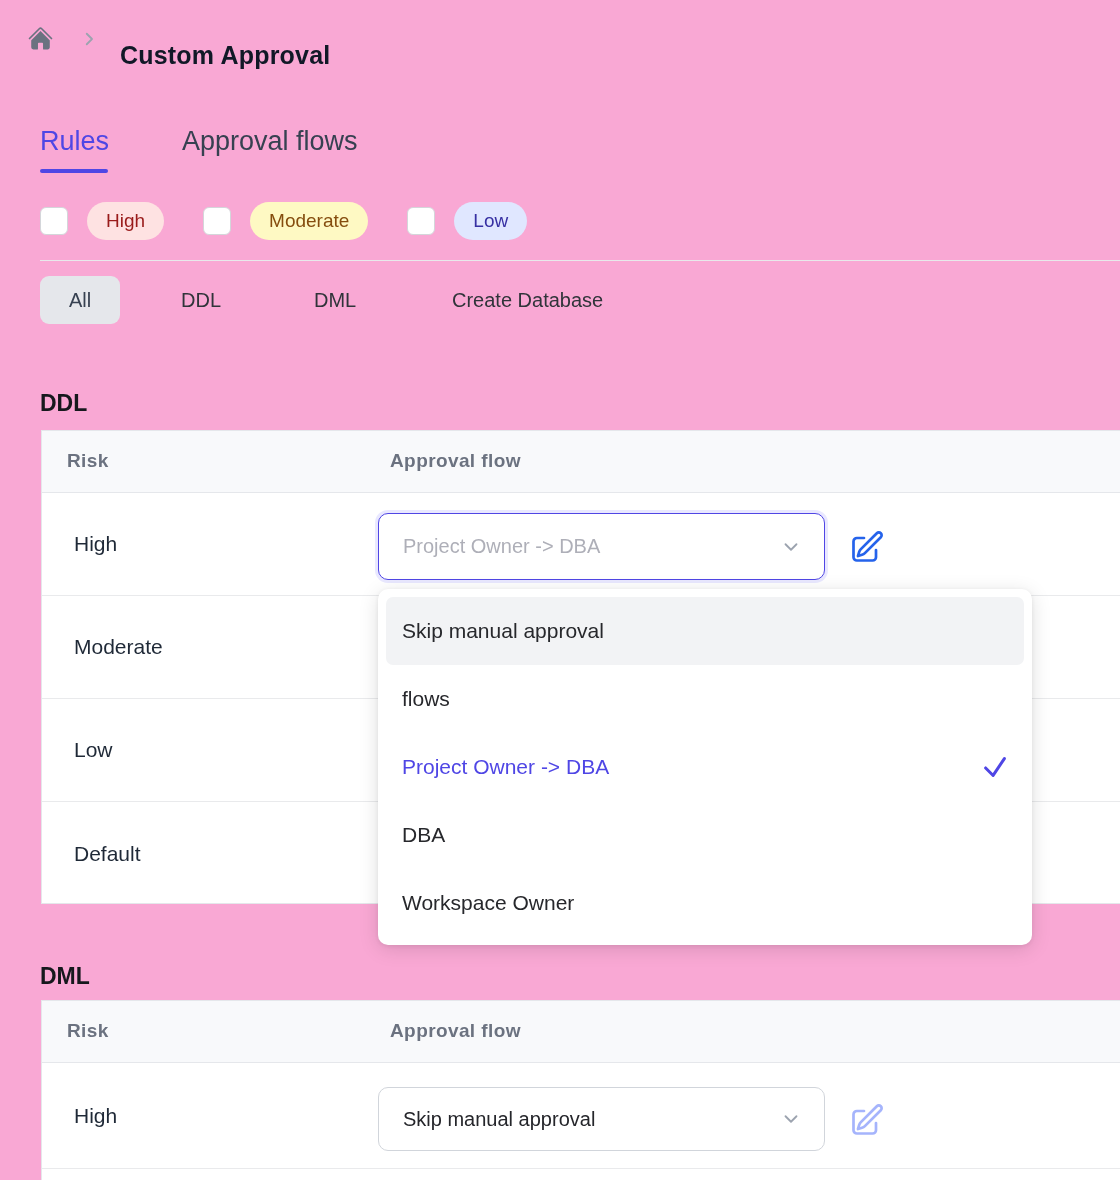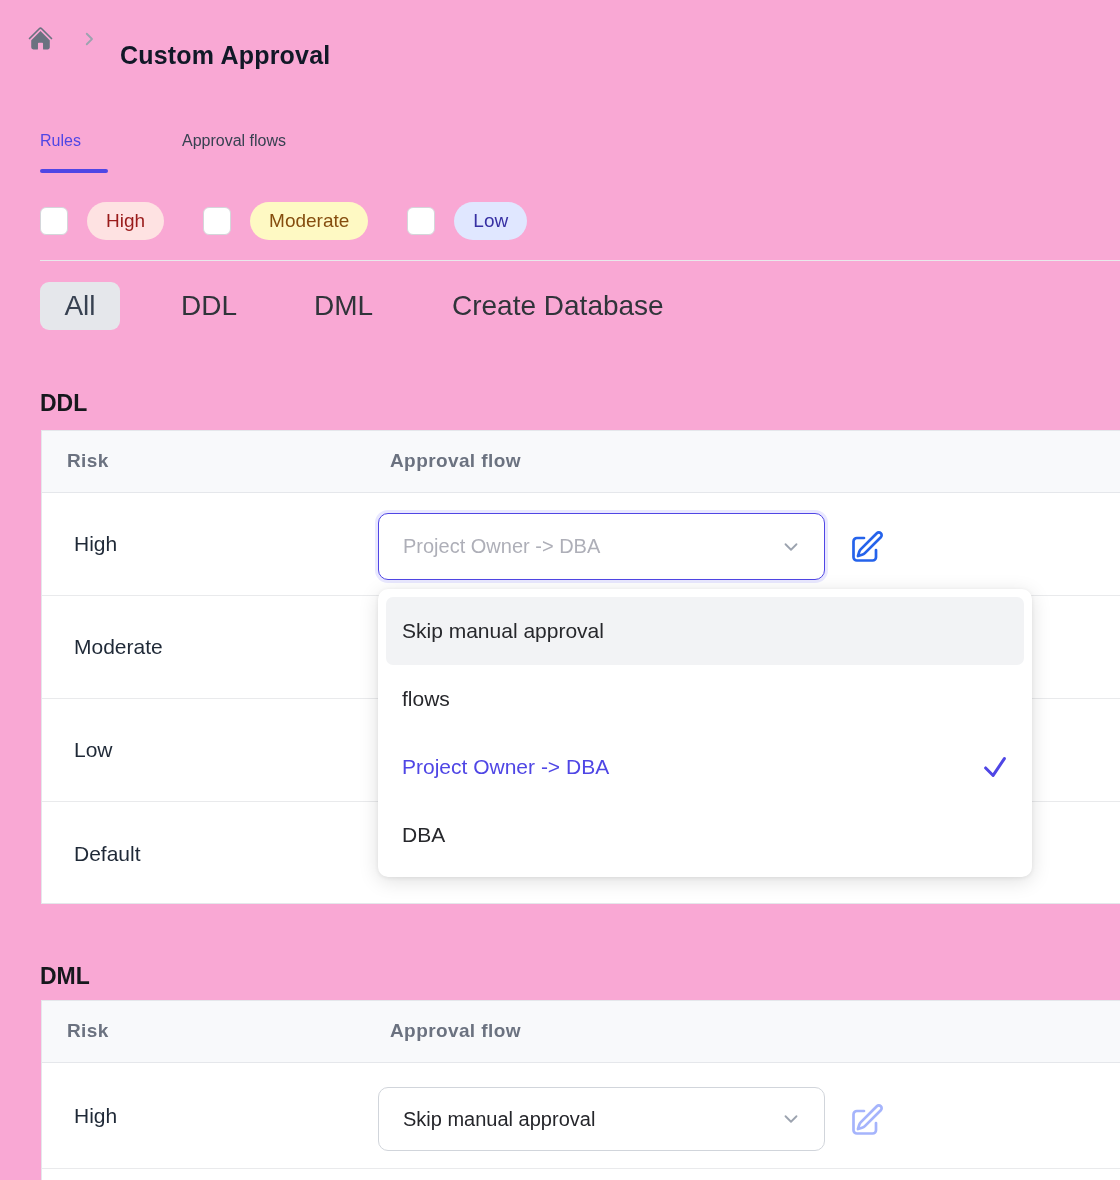--- a/index.html
+++ b/index.html
@@ -9,38 +9,38 @@
     -webkit-font-smoothing:antialiased;color:#1f2937;
   }
   #app{position:relative;width:1120px;height:1180px;overflow:hidden;background:#f9a8d4;}
 
   
   .crumb-home{position:absolute;left:27px;top:25px;width:27px;height:27px;color:#6b7280;}
   .crumb-chevron{position:absolute;left:80px;top:30px;width:18px;height:18px;color:#9ca3af;}
   .page-title{position:absolute;left:120px;top:24px;font-size:25px;font-weight:600;color:#111827;letter-spacing:.2px;}
 
   
-  .tab{position:absolute;top:132px;font-size:16px;font-weight:500;cursor:pointer;}
+  .tab{position:absolute;top:126px;font-size:27px;font-weight:500;cursor:pointer;}
   .tab-rules{left:40px;color:#4f46e5;}
   .tab-flows{left:182px;color:#374151;}
   .tab-underline{position:absolute;left:40px;top:169px;width:68px;height:4px;background:#4f46e5;border-radius:2px;}
 
   
   .risk-row{position:absolute;left:40px;top:202px;display:flex;align-items:center;column-gap:39px;}
   .risk-group{display:flex;align-items:center;column-gap:19px;}
   .checkbox{width:28px;height:28px;border:1.5px solid #d4d6da;border-radius:6px;background:#fff;box-sizing:border-box;cursor:pointer;}
   .badge{display:inline-flex;align-items:center;height:38px;padding:0 19px;border-radius:19px;font-size:19px;font-weight:500;}
   .badge-high{background:#fee2e2;color:#991b1b;}
   .badge-moderate{background:#fef9c3;color:#854d0e;}
   .badge-low{background:#e0e7ff;color:#3730a3;}
 
   .divider{position:absolute;left:40px;top:260px;width:1080px;height:1px;background:#e8e9eb;}
 
   
-  .cat{position:absolute;top:282px;height:48px;display:flex;align-items:center;justify-content:center;font-size:28px;color:#30343a;cursor:pointer;white-space:nowrap;}
+  .cat{position:absolute;top:276px;height:48px;display:flex;align-items:center;justify-content:center;font-size:20px;color:#30343a;cursor:pointer;white-space:nowrap;}
   .cat-all{left:40px;width:80px;background:#e5e7eb;border-radius:9px;color:#374151;}
   .cat-ddl{left:181px;}
   .cat-dml{left:314px;}
   .cat-create{left:452px;text-align:center;}
 
   .section-heading{position:absolute;left:40px;font-size:23px;font-weight:700;color:#16181d;}
   .h-ddl{top:371px;}
   .h-dml{top:944px;}
 
   
@@ -165,20 +165,21 @@
     <div class="dd-item">flows</div>
     <div class="dd-item selected">
       <span>Project Owner -&gt; DBA</span>
       <span class="dd-check">
         <svg viewBox="0 0 24 24" fill="none" stroke="currentColor" stroke-width="2.4" stroke-linecap="round" stroke-linejoin="round">
             <path d="M4.5 12.75l6 6 9-13.5"></path>
           </svg>
       </span>
     </div>
     <div class="dd-item">DBA</div>
+    <div class="dd-item">Workspace Owner</div>
   </div>
 
   <h2 class="section-heading h-dml">DML</h2>
 
   <div class="rules-table t-dml">
     <div class="t-head">
       <span class="col-risk">Risk</span>
       <span class="col-flow">Approval flow</span>
     </div>
     <div class="t-row t-row-high">

